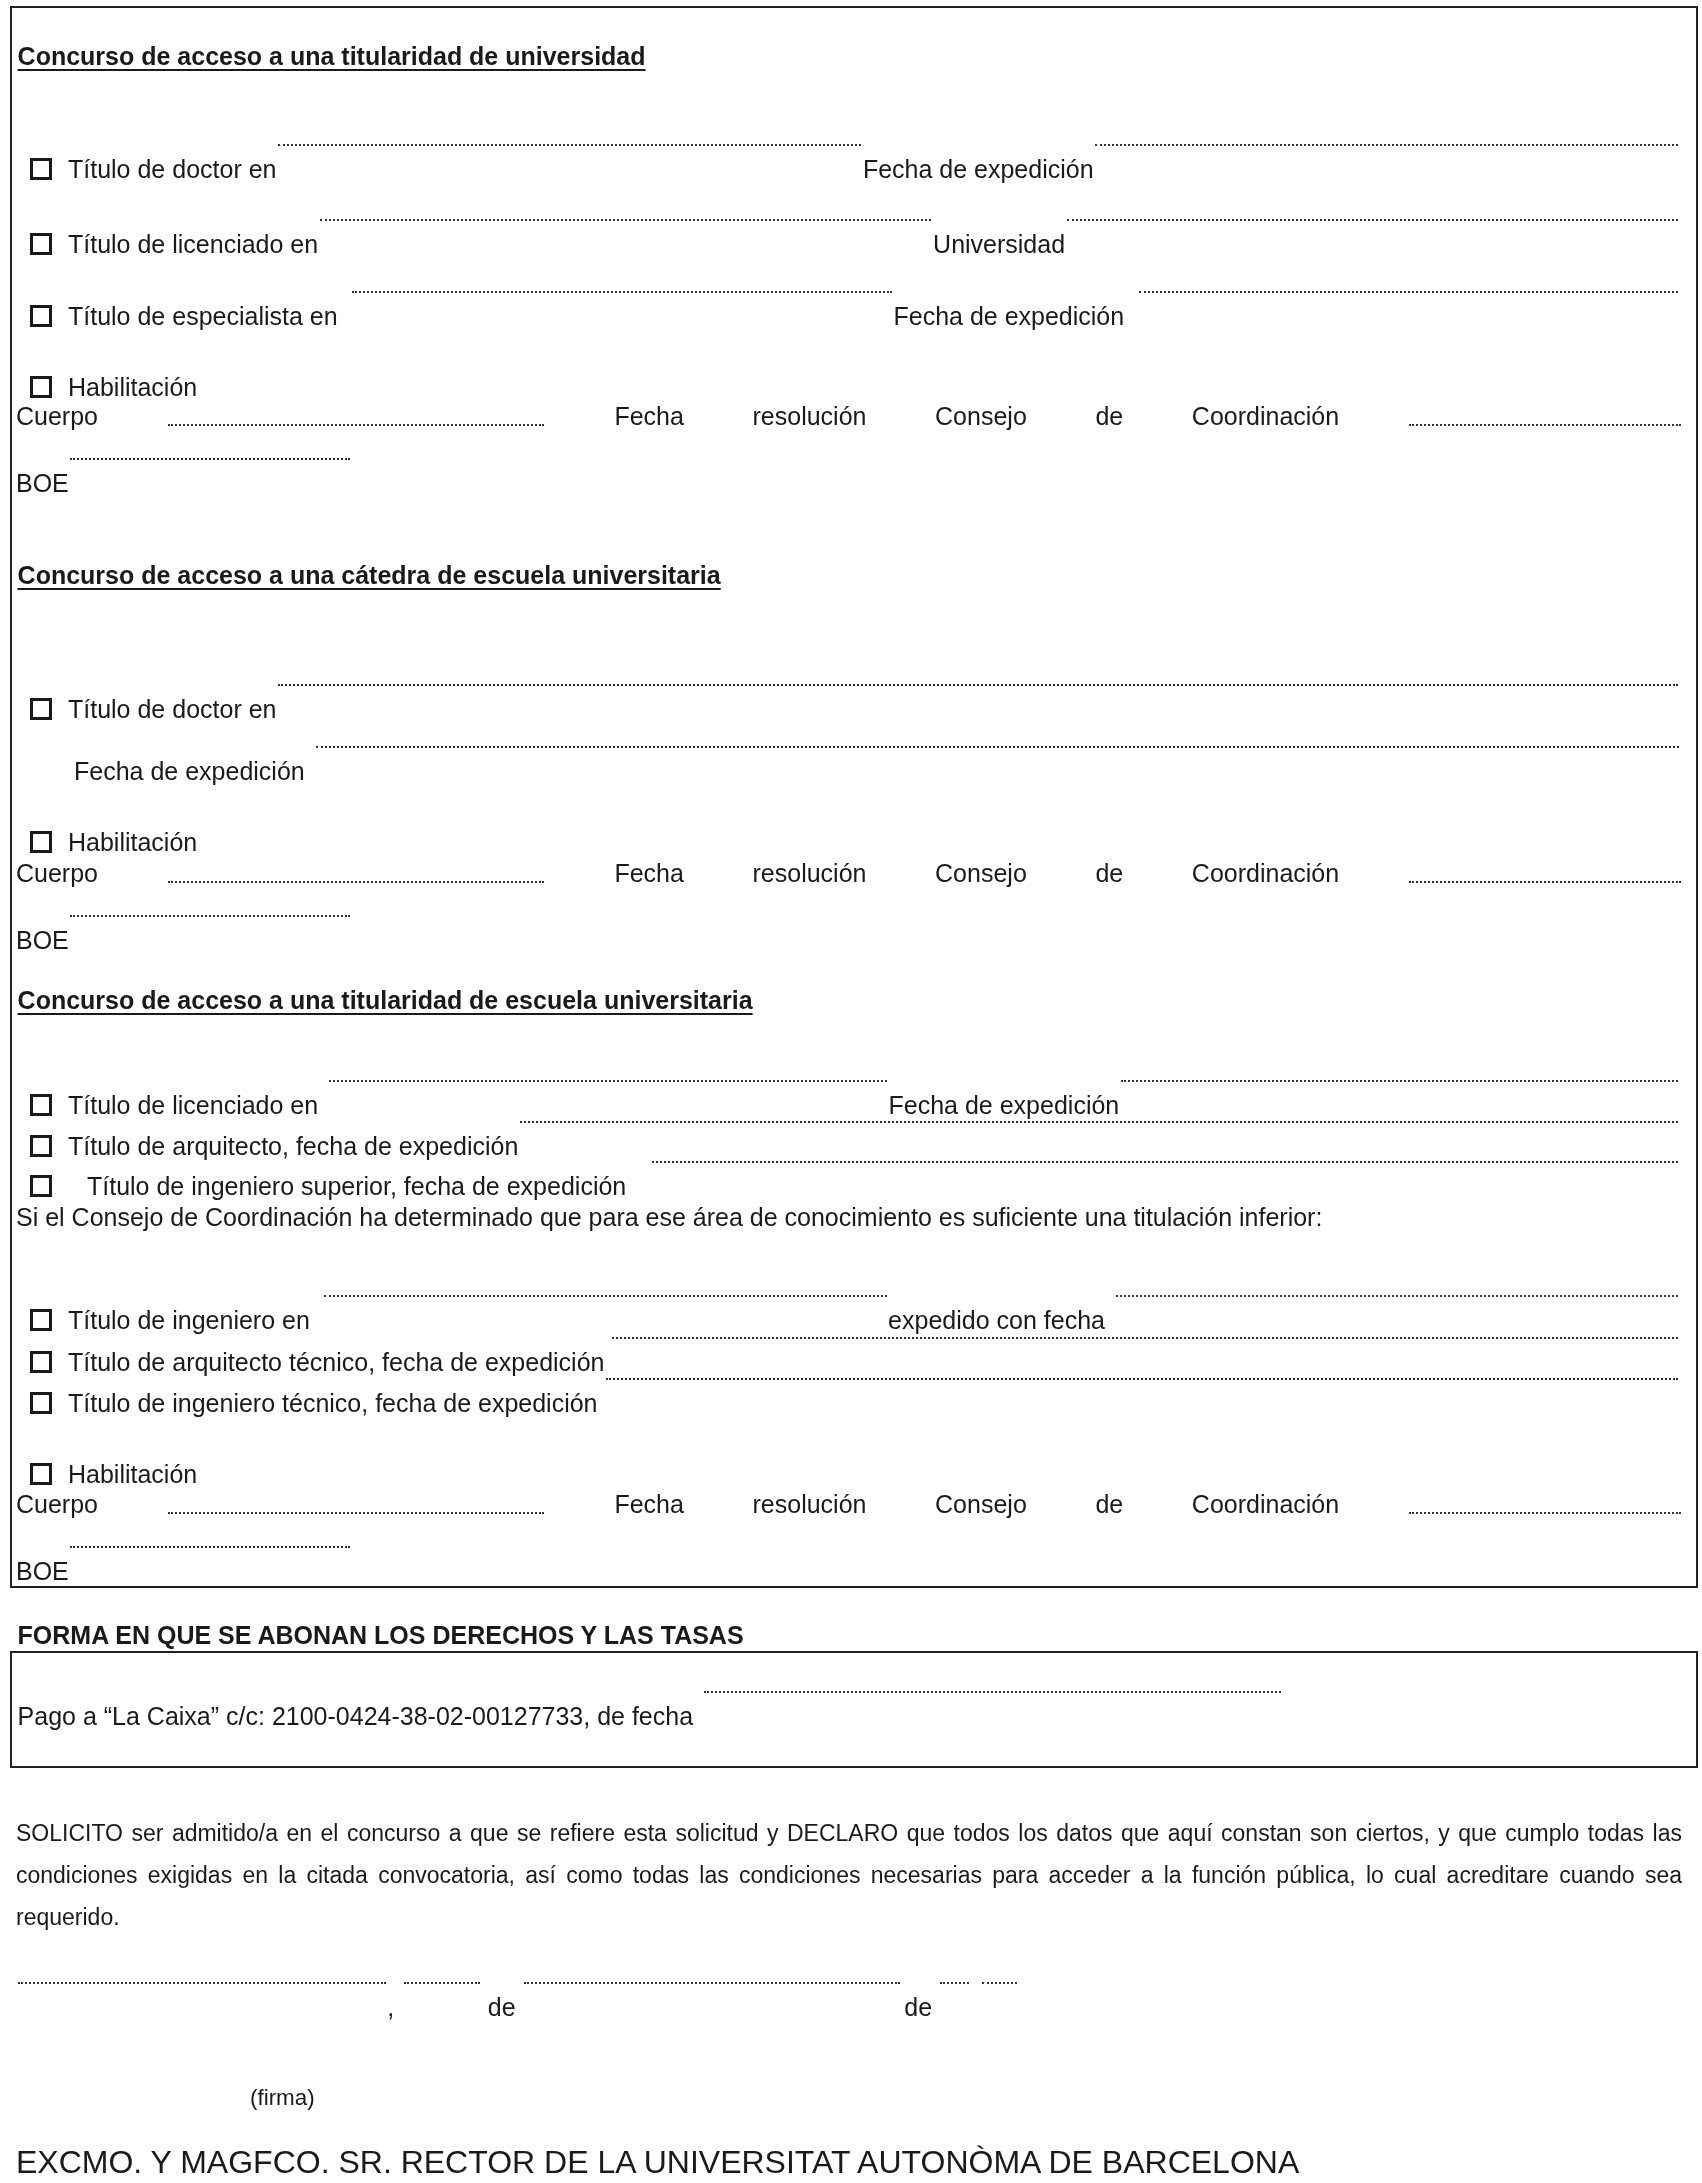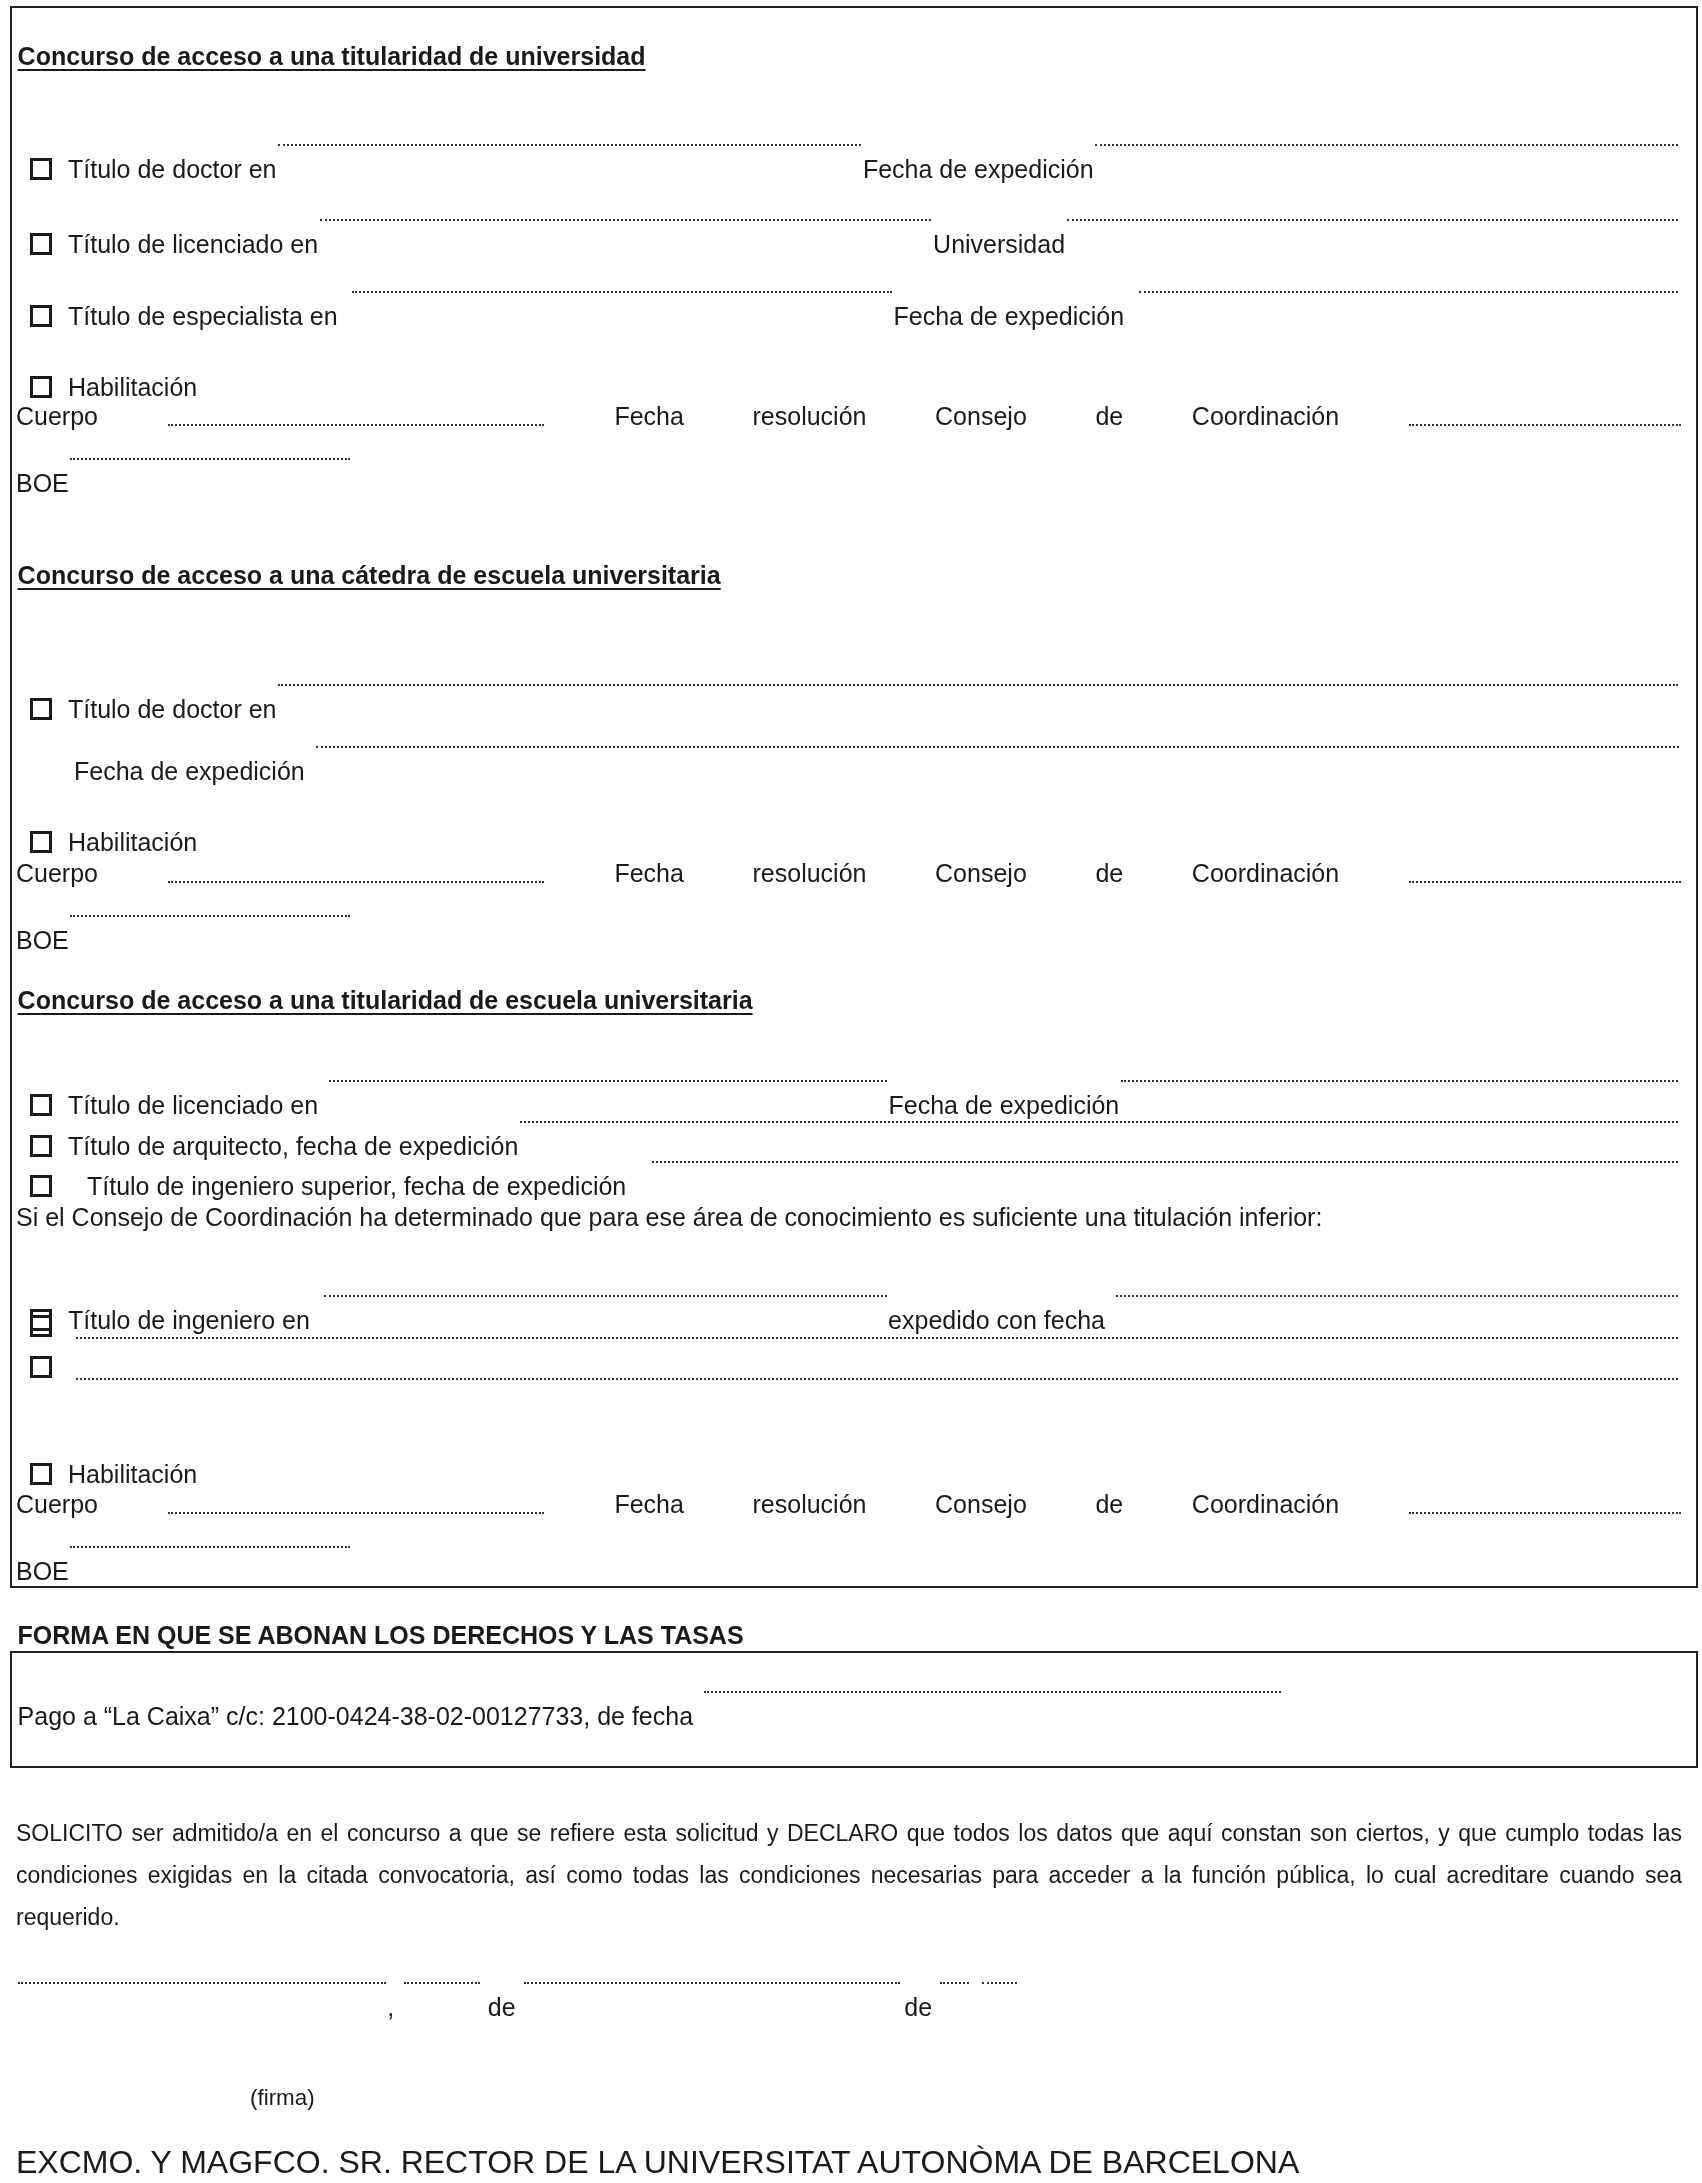--- a/index.html
+++ b/index.html
@@ -129,25 +129,27 @@
 <div class="line" style="left:30px; top:1271px; width:1650px;">
   <span class="cb"></span>
   <span class="lbl">Título de ingeniero en</span>
   <span class="dots" style="margin-left:14.4px;"></span>
   <span class="lbl">expedido con fecha</span>
   <span class="dots" style="margin-left:11.2px;"></span>
 </div>
 
 <div class="line" style="left:30px; top:1313px; width:1650px;">
   <span class="cb"></span>
+  <span class="lbl">Título de arquitecto técnico, fecha de expedición</span>
   <span class="dots" style="margin-left:8px;"></span>
 </div>
 
 <div class="line" style="left:30px; top:1354px; width:1650px;">
   <span class="cb"></span>
+  <span class="lbl">Título de ingeniero técnico, fecha de expedición</span>
   <span class="dots" style="margin-left:8px;"></span>
 </div>
 
 <div class="line" style="left:30px; top:1425px; width:481px;">
   <span class="cb"></span>
   <span class="lbl">Habilitación</span>
 </div>
 
 <div class="just" style="left:16px; top:1488px; width:1667px;">
   <span>Cuerpo</span>

